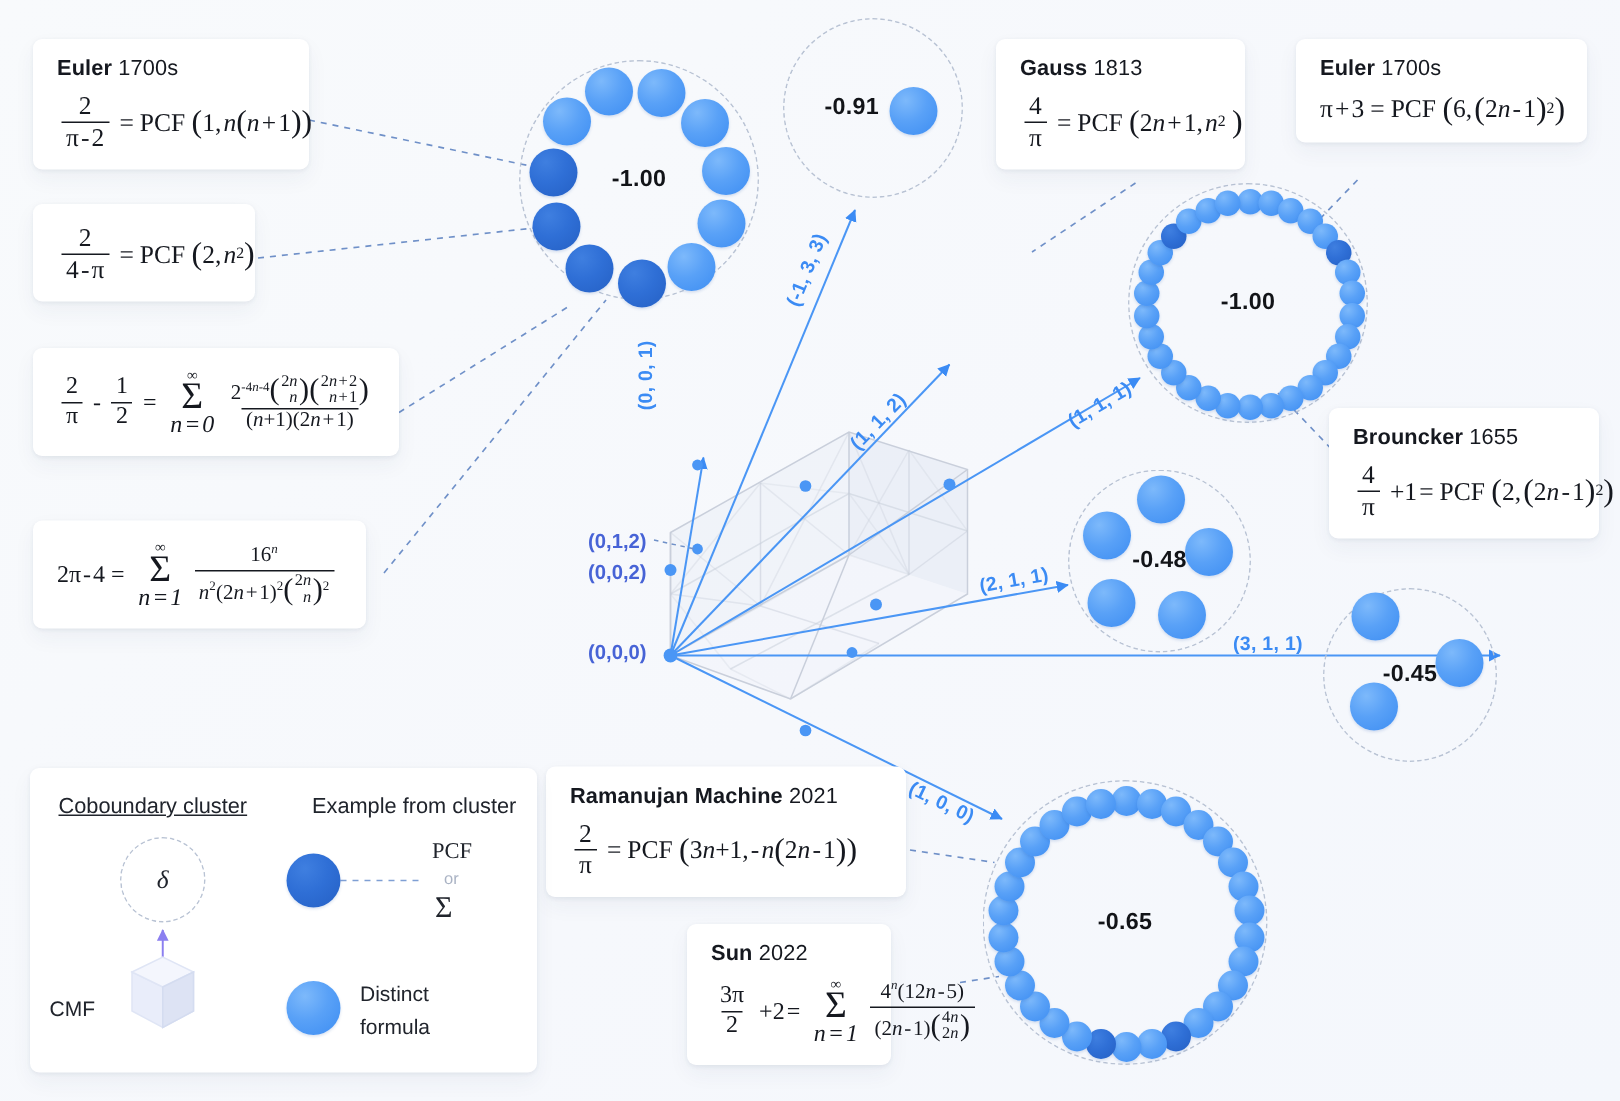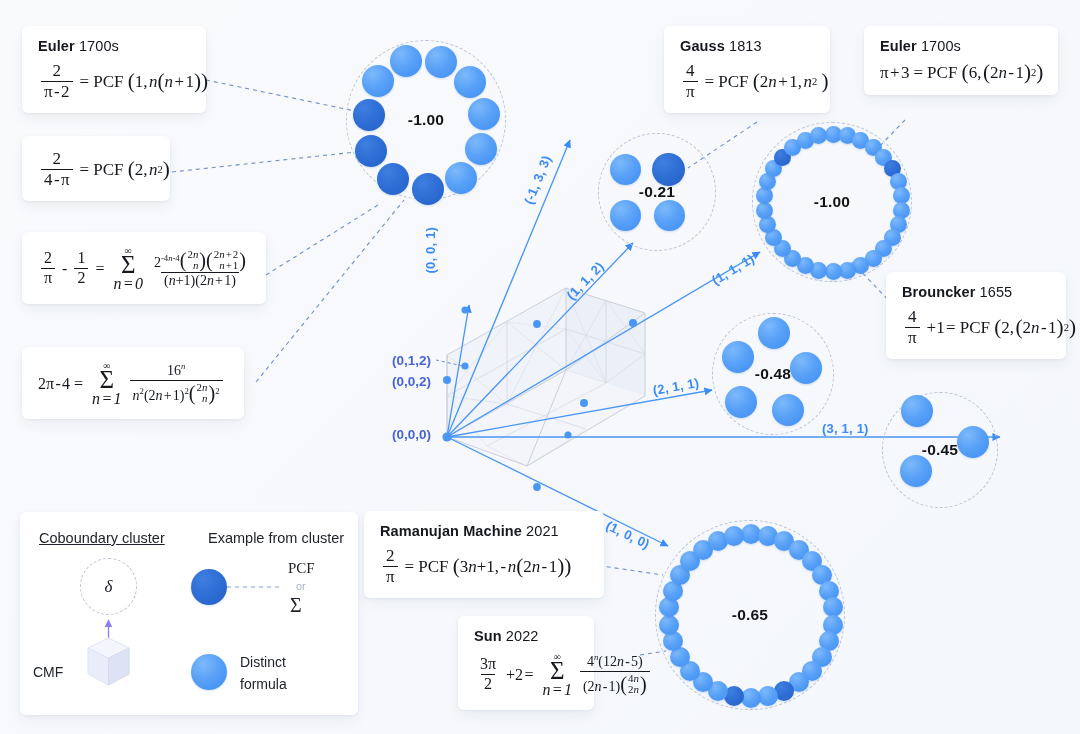--- a/index.html
+++ b/index.html
@@ -411,28 +411,25 @@
     <div class="dot" style="left:98px; top:121px; width:32px; height:32px;"></div>
     <div class="dot" style="left:118px;top:92px;  width:32px; height:32px;"></div>
     <div class="dot" style="left:121px;top:57px;  width:32px; height:32px;"></div>
     <div class="dot" style="left:107px;top:25px;  width:32px; height:32px;"></div>
     <div class="dot" style="left:78px;  top:5px;   width:32px; height:32px;"></div>
     <div class="dot" style="left:43px;  top:4px;   width:32px; height:32px;"></div>
     <div class="dot" style="left:15px;  top:24px;  width:32px; height:32px;"></div>
     <div class="dot" style="left:3px;   top:40px;  width:26px; height:26px; opacity:0;"></div>
   </div>
 
-
-  <div class="cluster" style="left:598px; top:133px; width:118px; height:118px;">
-    <div class="val">-0.21</div>
-    <div class="dot" style="left:11px; top:20px; width:31px; height:31px;"></div>
-    <div class="dot dark" style="left:53px; top:19px; width:33px; height:33px;"></div>
-    <div class="dot" style="left:11px; top:66px; width:31px; height:31px;"></div>
-    <div class="dot" style="left:55px; top:66px; width:31px; height:31px;"></div>
-  </div>
+  <div class="cluster" style="left:522px; top:12px; width:120px; height:120px;">
+    <div class="val" style="left:38%;">-0.91</div>
+    <div class="dot" style="left:70px; top:45px; width:32px; height:32px;"></div>
+  </div>
+
 
   <div class="cluster" id="ring-tr" style="left:752px; top:122px; width:160px; height:160px;">
     <div class="val">-1.00</div>
   <div class="dot" style="width: 17px; height: 17px; left: 71.5px; top: 3px;"></div>
       <div class="dot" style="width: 17px; height: 17px; left: 85.742px; top: 4.49689px;"></div>
       <div class="dot" style="width: 17px; height: 17px; left: 99.3615px; top: 8.92214px;"></div>
       <div class="dot" style="width: 17px; height: 17px; left: 111.763px; top: 16.0823px;"></div>
       <div class="dot" style="width: 17px; height: 17px; left: 122.405px; top: 25.6646px;"></div>
       <div class="dot dark" style="width: 17px; height: 17px; left: 130.823px; top: 37.25px;"></div>
       <div class="dot" style="width: 17px; height: 17px; left: 136.647px; top: 50.3323px;"></div>

